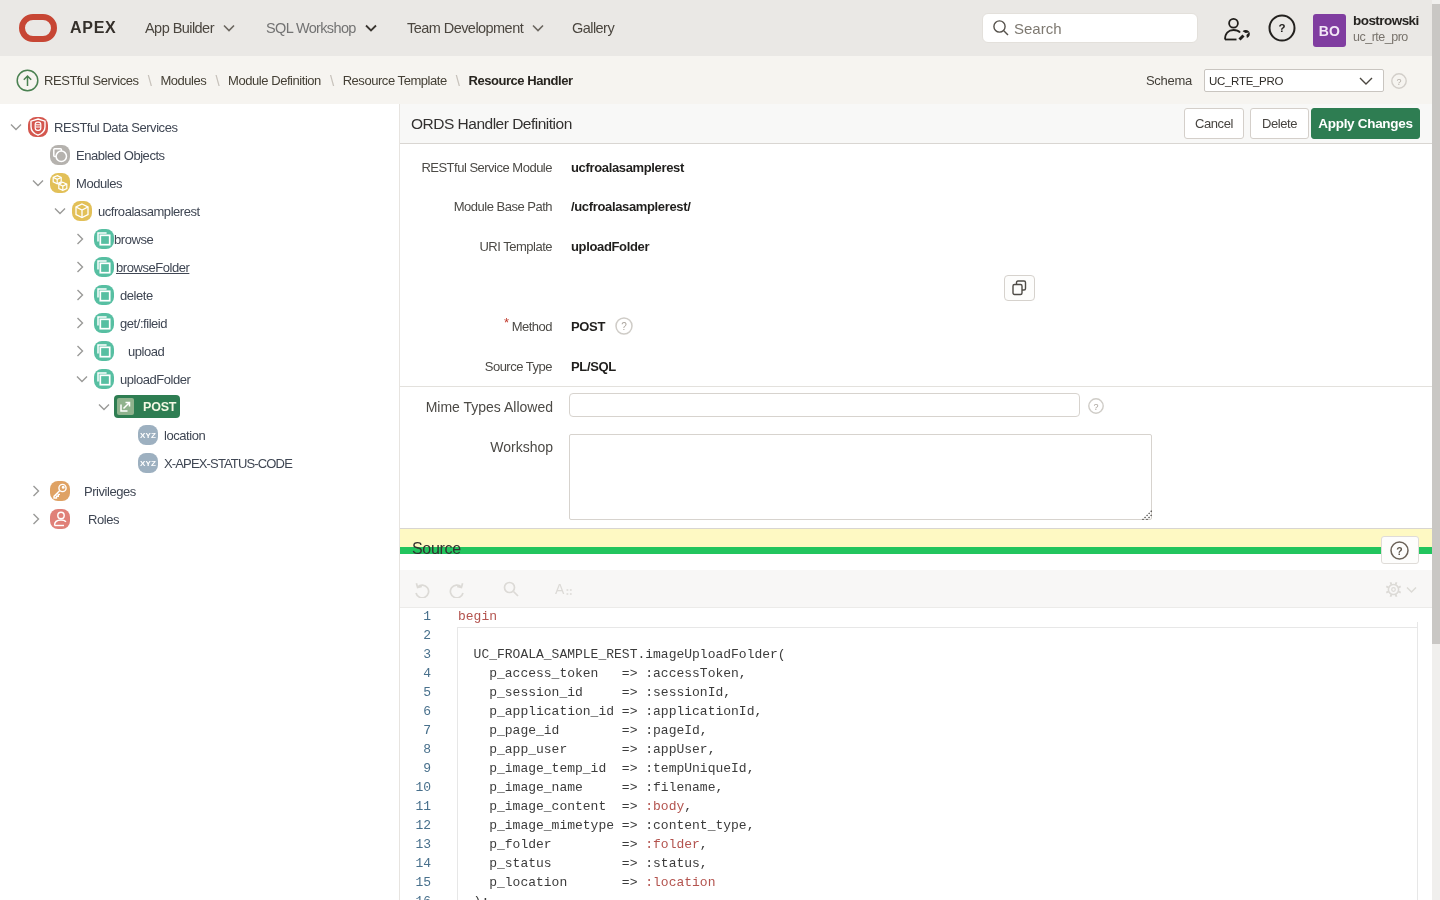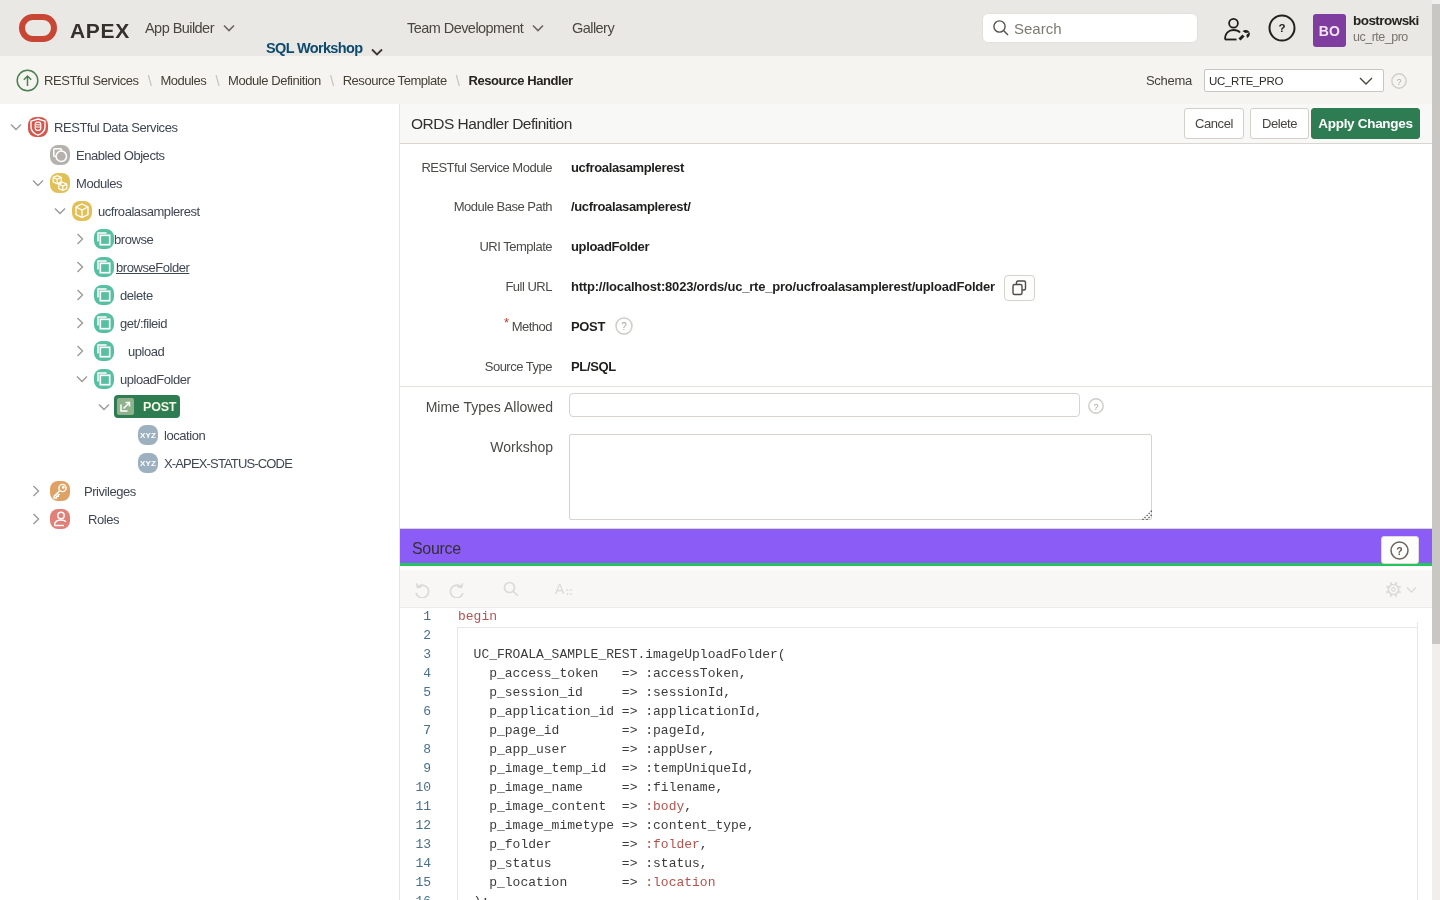--- a/index.html
+++ b/index.html
@@ -2,23 +2,23 @@
 <html><head>
 <meta charset="utf-8">
 <style>
 * { margin:0; padding:0; box-sizing:border-box; }
 html,body { width:1440px; height:900px; overflow:hidden; }
 body { font-family:"Liberation Sans", sans-serif; background:#ffffff; position:relative; }
 .abs { position:absolute; }
 
 
 .header { position:absolute; left:0; top:0; width:1440px; height:56px; background:#eae8e5; }
-.brand { position:absolute; left:70px; top:19px; font-size:21px; font-weight:700; color:#35302b; letter-spacing:0.7px; }
+.brand { position:absolute; left:70px; top:19px; font-size:16px; font-weight:700; color:#35302b; letter-spacing:0.7px; }
 .menu { position:absolute; top:0; height:56px; display:flex; align-items:center; font-size:14.5px; letter-spacing:-0.55px; color:#4b463f; }
-.menu.sel { font-weight:700; letter-spacing:-0.65px; color:#0c4a6e;align-items:flex-end; }
+.menu.sel { font-weight:400; letter-spacing:-0.65px; color:#737373; }
 .mchev { margin-left:9px; }
 
 
 .crumbbar { position:absolute; left:0; top:56px; width:1440px; height:48px; background:#f6f4f0; }
 .crumbs { position:absolute; left:44px; top:0; height:48px; display:flex; align-items:center; font-size:13px; letter-spacing:-0.45px; color:#454036; }
 .crumbs .sep { color:#c6c1ba; padding:0 9px; font-size:15px; font-weight:300; }
 .crumbs .last { font-weight:700; color:#27241f; }
 
 
 .tree-panel { position:absolute; left:0; top:104px; width:400px; height:796px; background:#fff; border-right:1px solid #e7e4e0; }
@@ -35,21 +35,21 @@
 .region-hd h2 { position:absolute; left:11px; top:11px; font-size:15.5px; letter-spacing:-0.5px; font-weight:400; color:#333130; }
 .btn { position:absolute; top:4px; height:31px; border:1px solid #d4cfca; border-radius:3px; background:#fff; font-size:13px; letter-spacing:-0.4px; color:#474440; display:flex; align-items:center; justify-content:center; font-family:"Liberation Sans",sans-serif; }
 .btn.hot { background:#2e7d52; border-color:#2e7d52; color:#fff; font-weight:700; font-size:13.5px; letter-spacing:-0.3px; }
 
 
 .frow { position:absolute; left:0; width:1032px; height:40px; }
 .flabel { position:absolute; right:880px; top:0; height:40px; display:flex; align-items:center; font-size:13px; letter-spacing:-0.5px; color:#4c4a46; white-space:nowrap; }
 .fvalue { position:absolute; left:171px; top:0; height:40px; display:flex; align-items:center; font-size:13px; letter-spacing:-0.35px; font-weight:700; color:#201f1d; white-space:nowrap; }
 
 
-.src-hd { position:absolute; left:0; top:424px; width:1032px; height:38px; background:#8b5cf6; border-top:1px solid #d8d5d1; border-bottom:3px solid #22c55e; }
+.src-hd { position:absolute; left:0; top:424px; width:1032px; height:26px; background:#fef9c3; border-top:1px solid #d8d5d1; border-bottom:7px solid #22c55e; }
 .toolbar { position:absolute; left:0; top:466px; width:1032px; height:38px; background:#f8f7f6; border-bottom:1px solid #ecebe9; }
 .code-area { position:absolute; left:0; top:504px; width:1032px; height:292px; background:#fff; }
 pre { font-family:"Liberation Mono", monospace; font-size:13px; line-height:19px; }
 .gutter { position:absolute; top:-1px; left:0; width:31px; text-align:right; color:#48708c; }
 .codes { position:absolute; top:-1px; left:58px; color:#3c3c3c; }
 .kw { color:#b3534e; }
 </style>
 </head>
 <body>
 
@@ -322,24 +322,20 @@
       <div class="flabel">RESTful Service Module</div>
       <div class="fvalue">ucfroalasamplerest</div>
     </div>
   <div class="frow" style="top:82px">
       <div class="flabel">Module Base Path</div>
       <div class="fvalue">/ucfroalasamplerest/</div>
     </div>
   <div class="frow" style="top:122px">
       <div class="flabel">URI Template</div>
       <div class="fvalue">uploadFolder</div>
-    </div>
-  <div class="frow" style="top:162px">
-      <div class="flabel">Full URL</div>
-      <div class="fvalue" style="letter-spacing:-0.2px;">http://localhost:8023/ords/uc_rte_pro/ucfroalasamplerest/uploadFolder</div>
     </div>
   <div class="frow" style="top:202px">
       <div class="flabel"><span style="color:#c0392b;position:relative;top:-4px;font-size:13px;margin-right:3px;">*</span>Method</div>
       <div class="fvalue">POST</div>
     </div>
   <div class="frow" style="top:242px">
       <div class="flabel">Source Type</div>
       <div class="fvalue">PL/SQL</div>
     </div>
 

